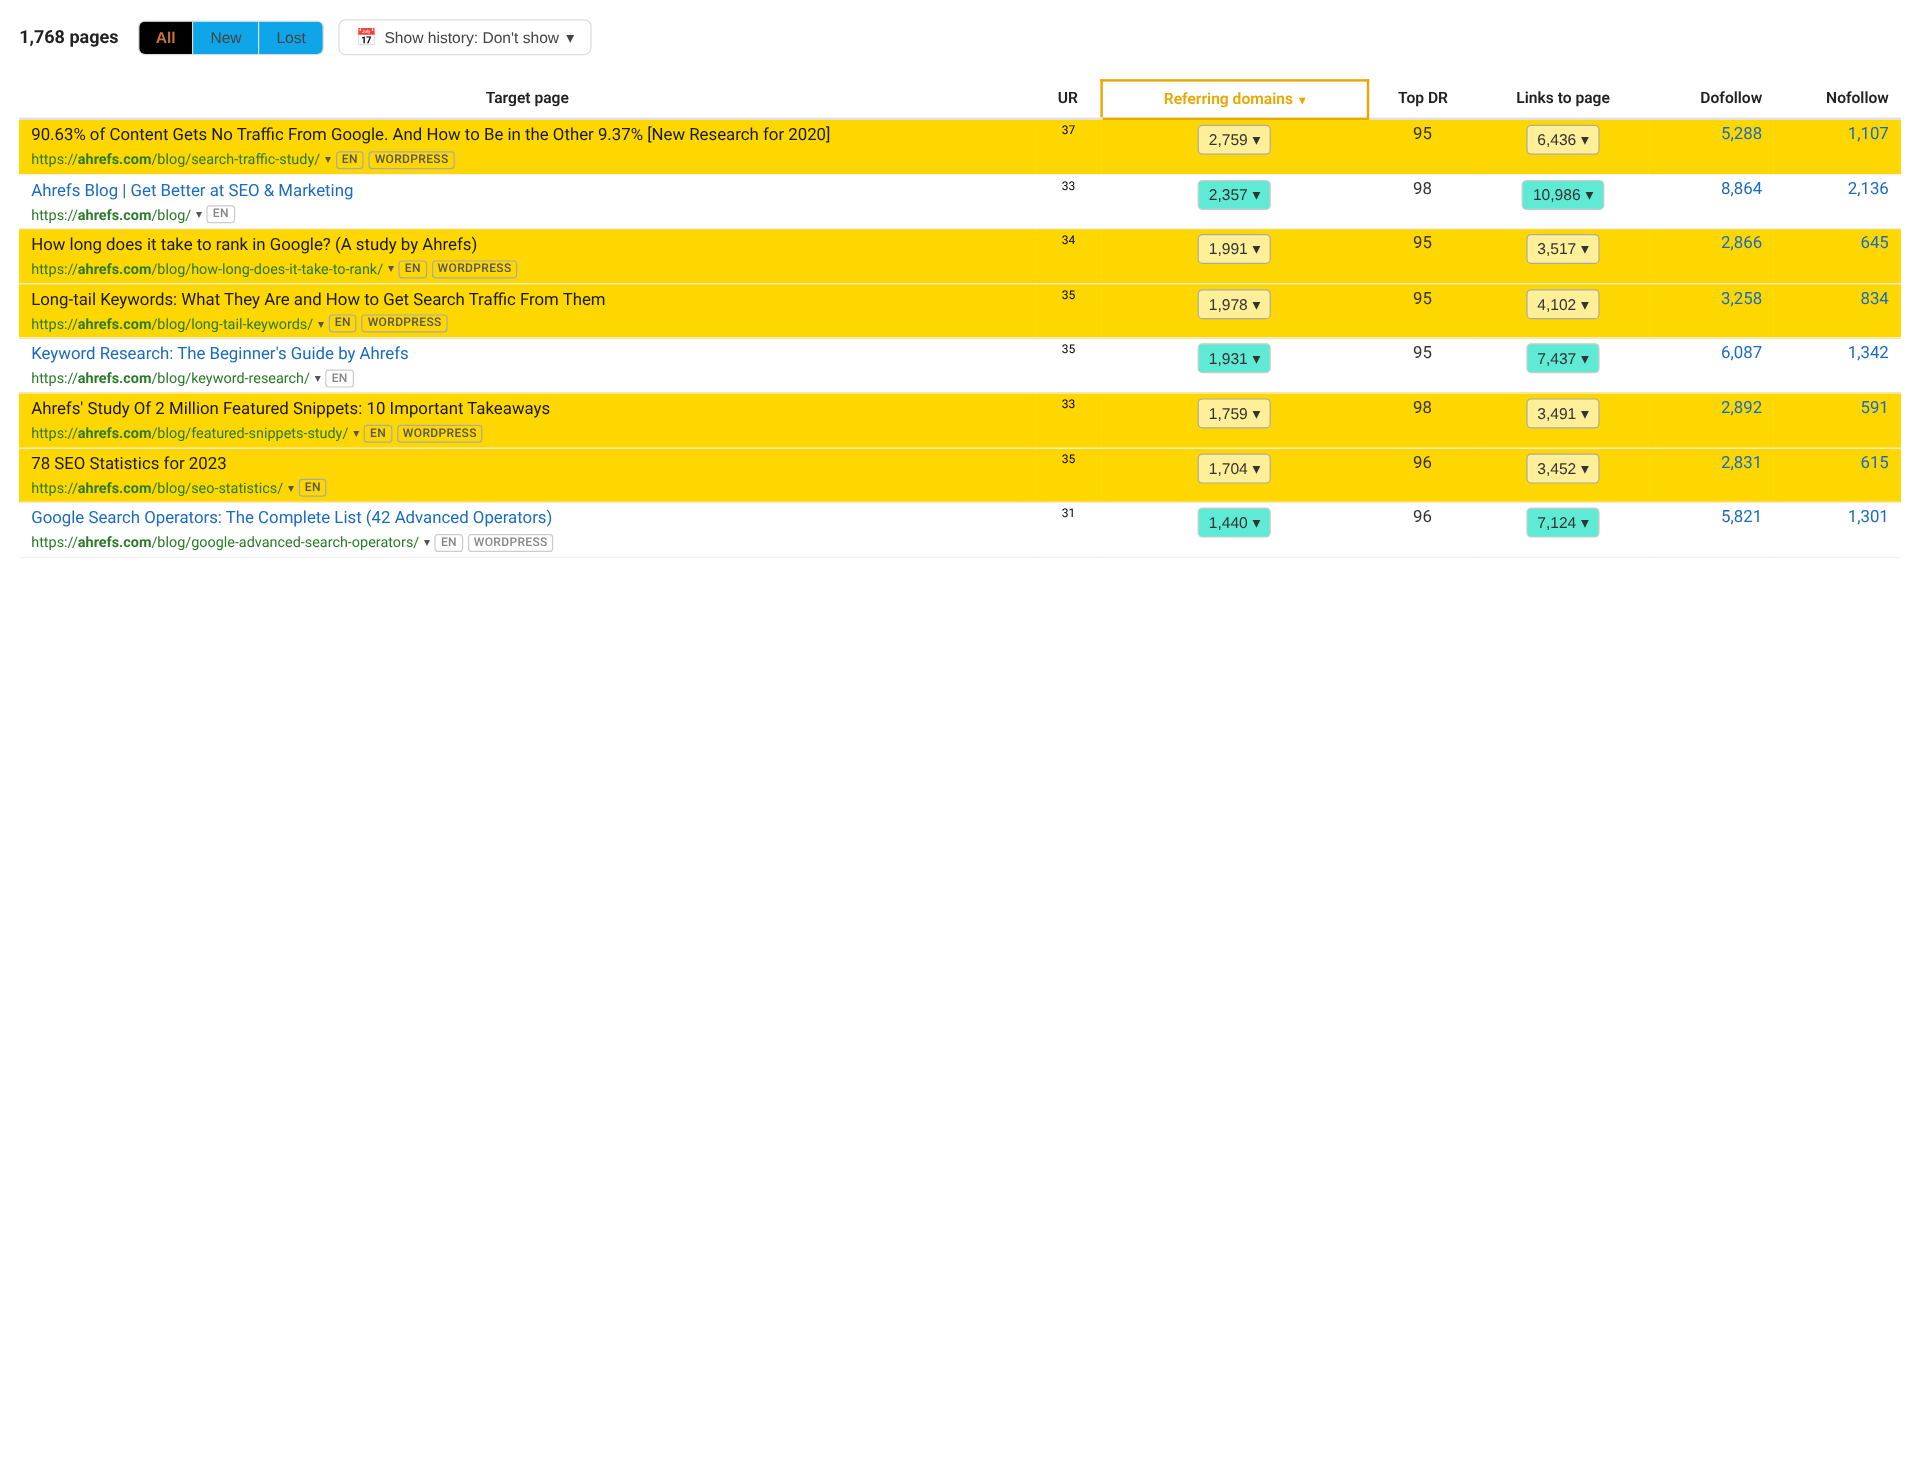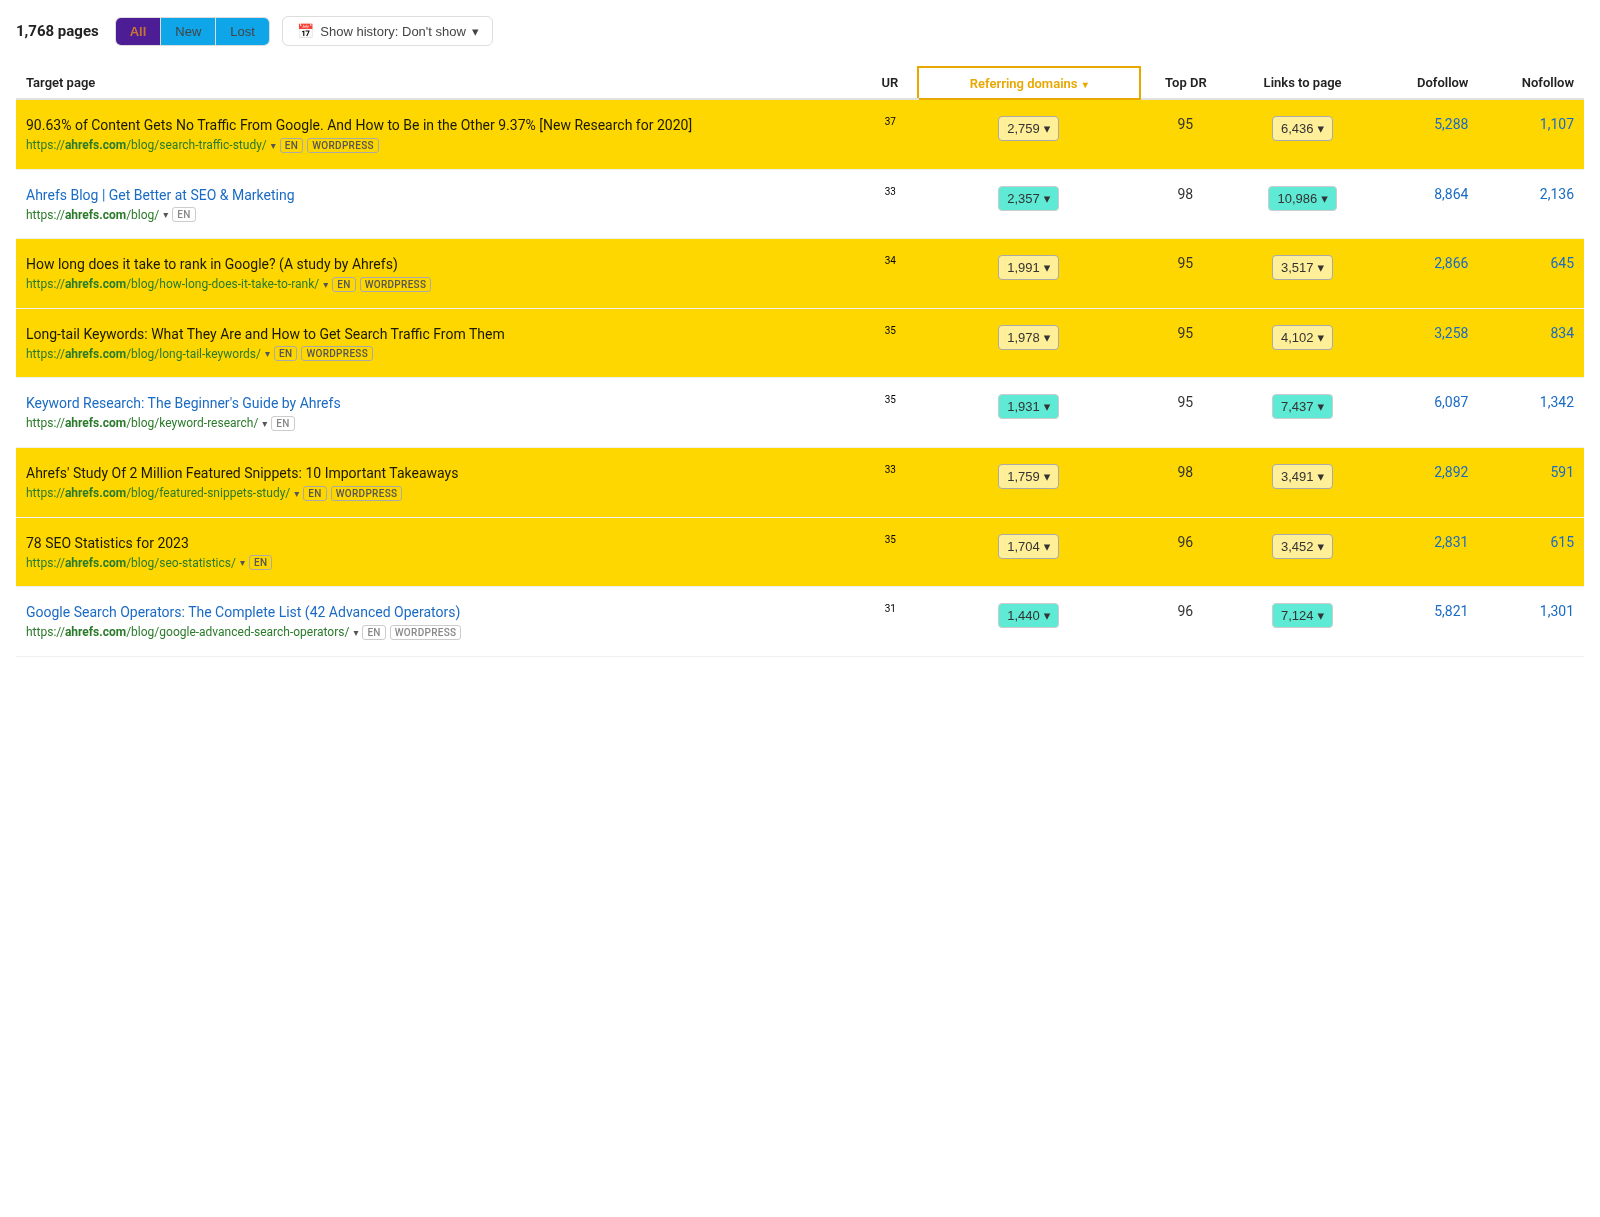--- a/index.html
+++ b/index.html
@@ -32,21 +32,21 @@
       padding: 6px 14px;
       background: #0ea5e9;
       border: none;
       cursor: pointer;
       font-size: 13px;
       color: #444;
       border-right: 1px solid #ddd;
     }
     .filter-btn:last-child { border-right: none; }
     .filter-btn.active {
-      background: #4c1d95;
+      background: #000000;
       color: #c87533;
       font-weight: 600;
     }
     .history-btn {
       display: flex;
       align-items: center;
       gap: 6px;
       padding: 6px 14px;
       background: #fff;
       border: 1px solid #ddd;
@@ -56,21 +56,21 @@
       color: #444;
     }
     .history-btn .cal-icon {
       font-size: 14px;
     }
     table {
       width: 100%;
       border-collapse: collapse;
     }
     thead th {
-      text-align: left;
+      text-align: center;
       padding: 8px 10px;
       font-size: 13px;
       font-weight: 600;
       color: #222;
       border-bottom: 2px solid #e0e0e0;
       white-space: nowrap;
     }
     .col-referring {
       border: 2px solid #e8a800;
       border-radius: 4px;
@@ -81,21 +81,21 @@
     tbody tr {
       border-bottom: 1px solid #f0f0f0;
     }
     tbody tr.highlighted {
       background: #ffd700;
     }
     tbody tr.highlighted td {
       background: #ffd700;
     }
     td {
-      padding: 16px 10px;
+      padding: 4px 10px;
       vertical-align: top;
     }
     .target-cell {
       max-width: 580px;
     }
     .page-title {
       color: #1a6bc4;
       font-size: 14px;
       line-height: 1.4;
       cursor: pointer;

